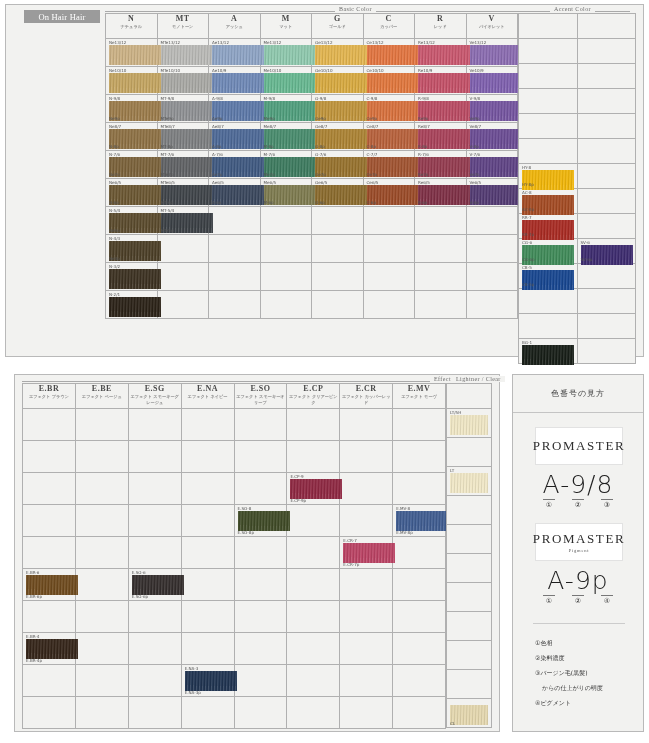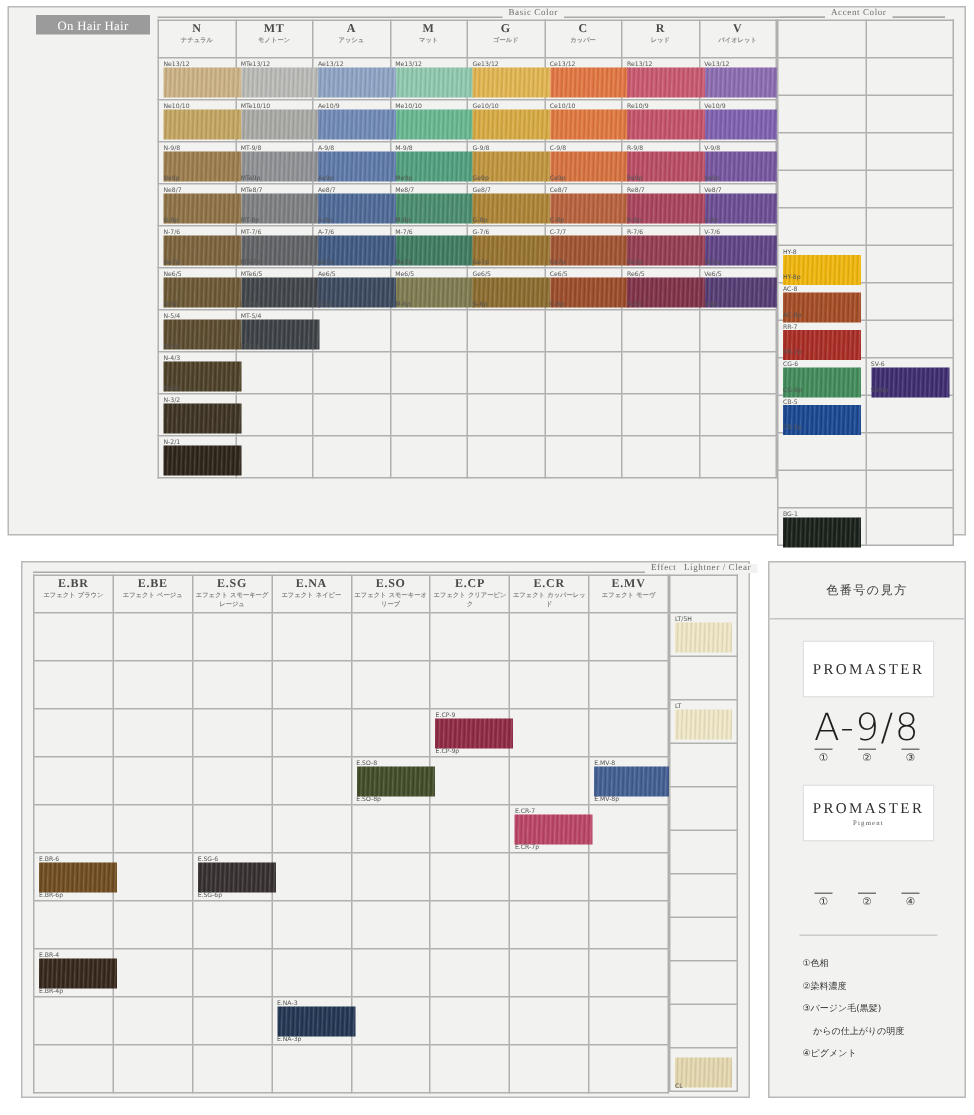--- a/index.html
+++ b/index.html
@@ -97,21 +97,21 @@
     display:flex; align-items:center; justify-content:center;
     font-size:8px; color:#3d3d3d; letter-spacing:1px;
     border-bottom:1px solid #c4c4c4;
     font-family:"DejaVu Sans", sans-serif;
   }
   .lg-card {
     position:absolute; left:22px; width:88px; height:38px;
     background:#ffffff; border:1px solid #e2e2e2;
     display:flex; flex-direction:column; align-items:center; justify-content:center;
   }
-  .lg-card .brand { font-size:10px; letter-spacing:1.6px; color:#2f2f2f;
+  .lg-card .brand { font-size:13px; letter-spacing:1.6px; color:#2f2f2f;
                     font-family:"Liberation Serif", serif; }
   .lg-card .sub   { font-size:4.5px; letter-spacing:.8px; color:#555; margin-top:1px;
                     font-family:"Liberation Serif", serif; }
 
   .lg-code {
     position:absolute; left:0; right:0;
     text-align:center;
     font-size:25px; letter-spacing:1px; color:#1f1f1f;
     font-family:"DejaVu Sans", sans-serif; font-weight:300;
   }
@@ -1202,20 +1202,21 @@
     <div class="lg-nums" style="top:124px;">
         <span>①</span>
         <span>②</span>
         <span>③</span>
       </div>
 
     <div class="lg-card" style="top:148px;">
       <span class="brand">PROMASTER</span>
       <span class="sub">Pigment</span>
     </div>
+    <div class="lg-code" style="top:191px;">A-9p</div>
     <div class="lg-nums" style="top:220px;">
         <span>①</span>
         <span>②</span>
         <span>④</span>
       </div>
 
     <div class="lg-div" style="top:248px;"></div>
     <div class="lg-list" style="top:262px;">
         <div>①色相</div>
         <div>②染料濃度</div>

